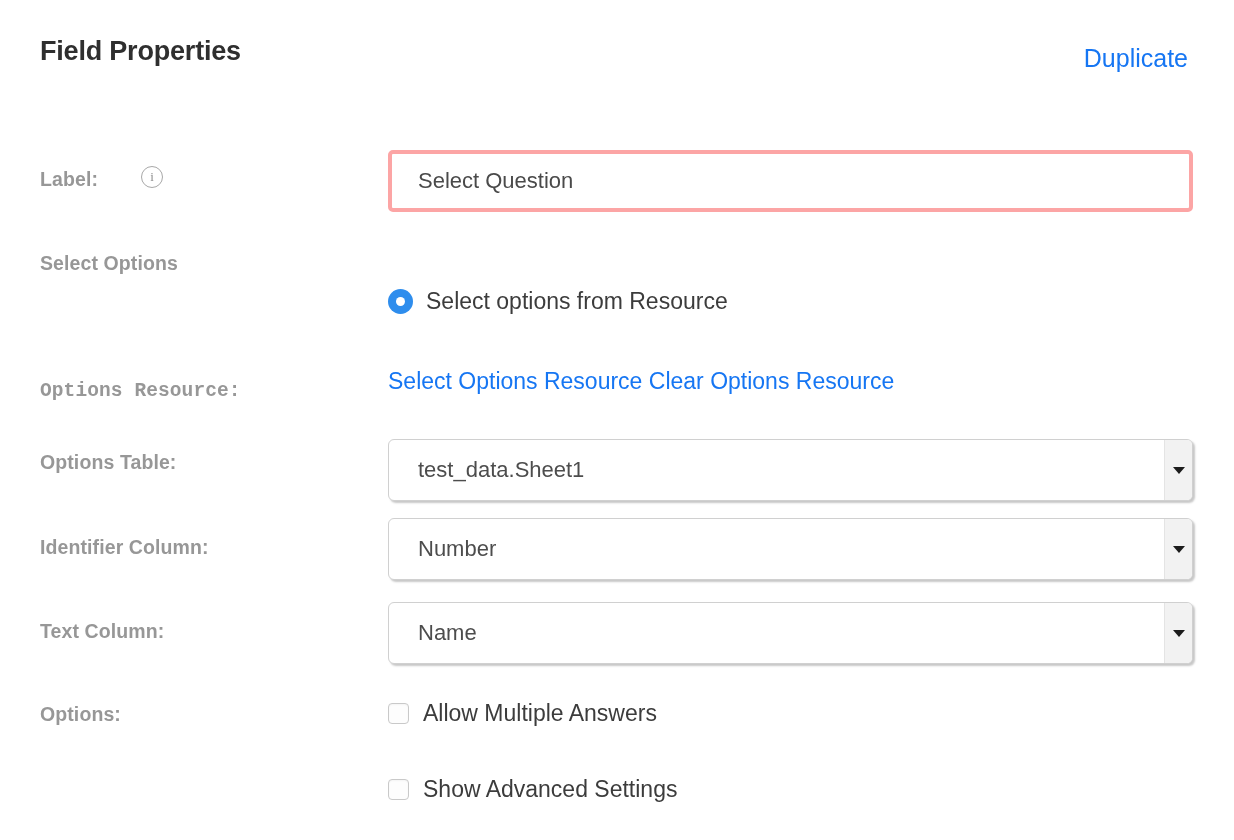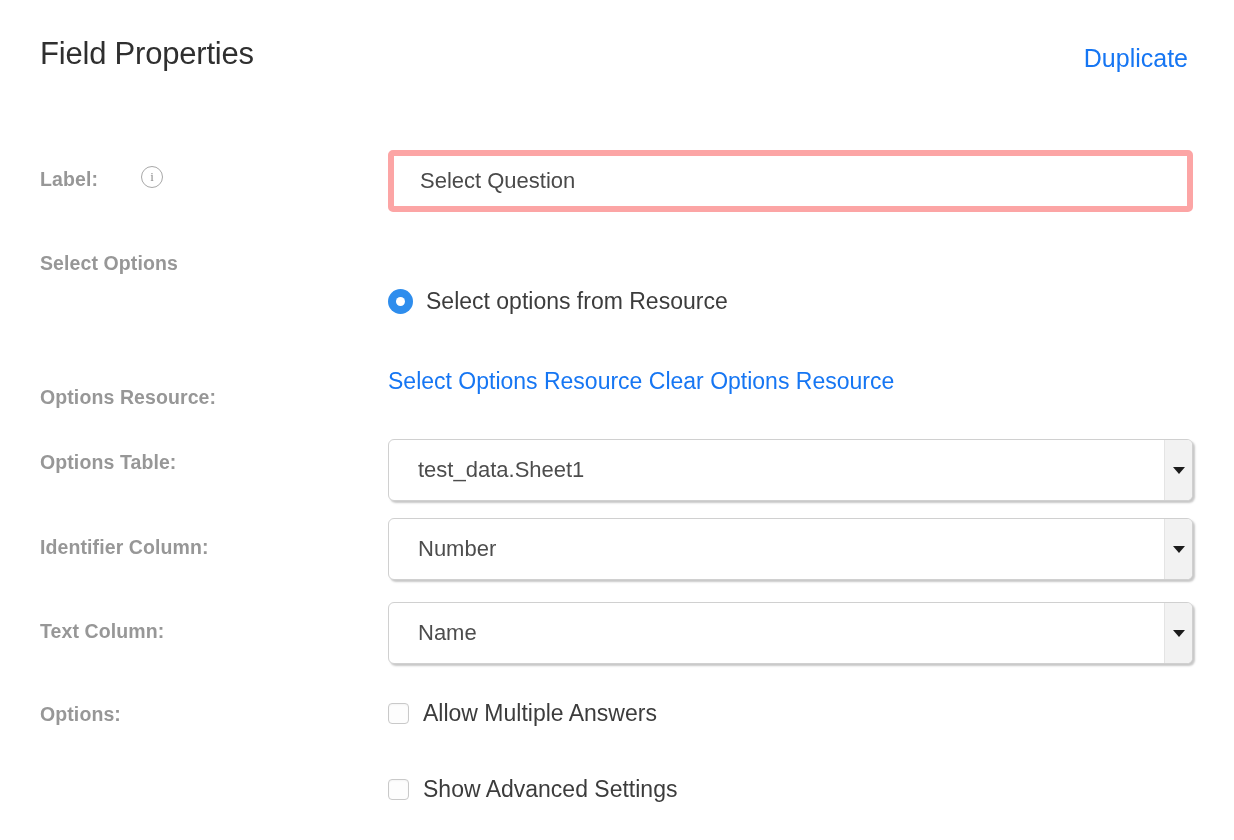--- a/index.html
+++ b/index.html
@@ -19,22 +19,22 @@
 
   
   .header {
     position: absolute;
     left: 0; top: 0;
     width: 1234px; height: 110px;
   }
   .page-title {
     position: absolute;
     left: 40px; top: 36px;
-    font-size: 31px;
-    font-weight: normal;
+    font-size: 27px;
+    font-weight: bold;
     color: #2f2f2f;
     letter-spacing: -0.2px;
     white-space: nowrap;
   }
   .duplicate-link {
     position: absolute;
     right: 46px; top: 44px;
     font-size: 25px;
     color: #1676f3;
     white-space: nowrap;
@@ -74,21 +74,21 @@
     font-style: normal;
     text-align: center;
     line-height: 19px;
     cursor: pointer;
   }
 
   
   .text-input {
     width: 805px;
     height: 62px;
-    border: 6px solid #fca5a5;
+    border: 4px solid #fca5a5;
     border-radius: 5px;
     background: #fff;
     font-family: "Liberation Sans", sans-serif;
     font-size: 22px;
     color: #4a4a4a;
     padding: 0 26px;
     outline: none;
   }
 
   
@@ -229,21 +229,21 @@
     <div class="field-label" style="top:4px;">Select Options</div>
     <div class="control-col" style="top:0; width:805px; height:80px;">
       <div class="radio-item" style="top:40px;">
         <span class="radio-dot on"></span>
         <span class="radio-label">Select options from Resource</span>
       </div>
     </div>
   </div>
 
   <div class="row" style="top:368px; height:32px;">
-    <div class="field-label" style="top:18px;">Options Resource:</div>
+    <div class="field-label" style="top:12px;font-family:Liberation Mono, monospace;">Options Resource:</div>
     <div class="control-col" style="top:0;">
       <span class="link-inline">Select Options Resource</span><span class="link-inline"> </span><span class="link-inline">Clear Options Resource</span>
     </div>
   </div>
 
   <div class="row" style="top:433px; height:62px;">
     <div class="field-label" style="top:18px;">Options Table:</div>
     <div class="control-col" style="top:6px;">
       <div class="select-wrap">
         <div class="select-box"></div>

